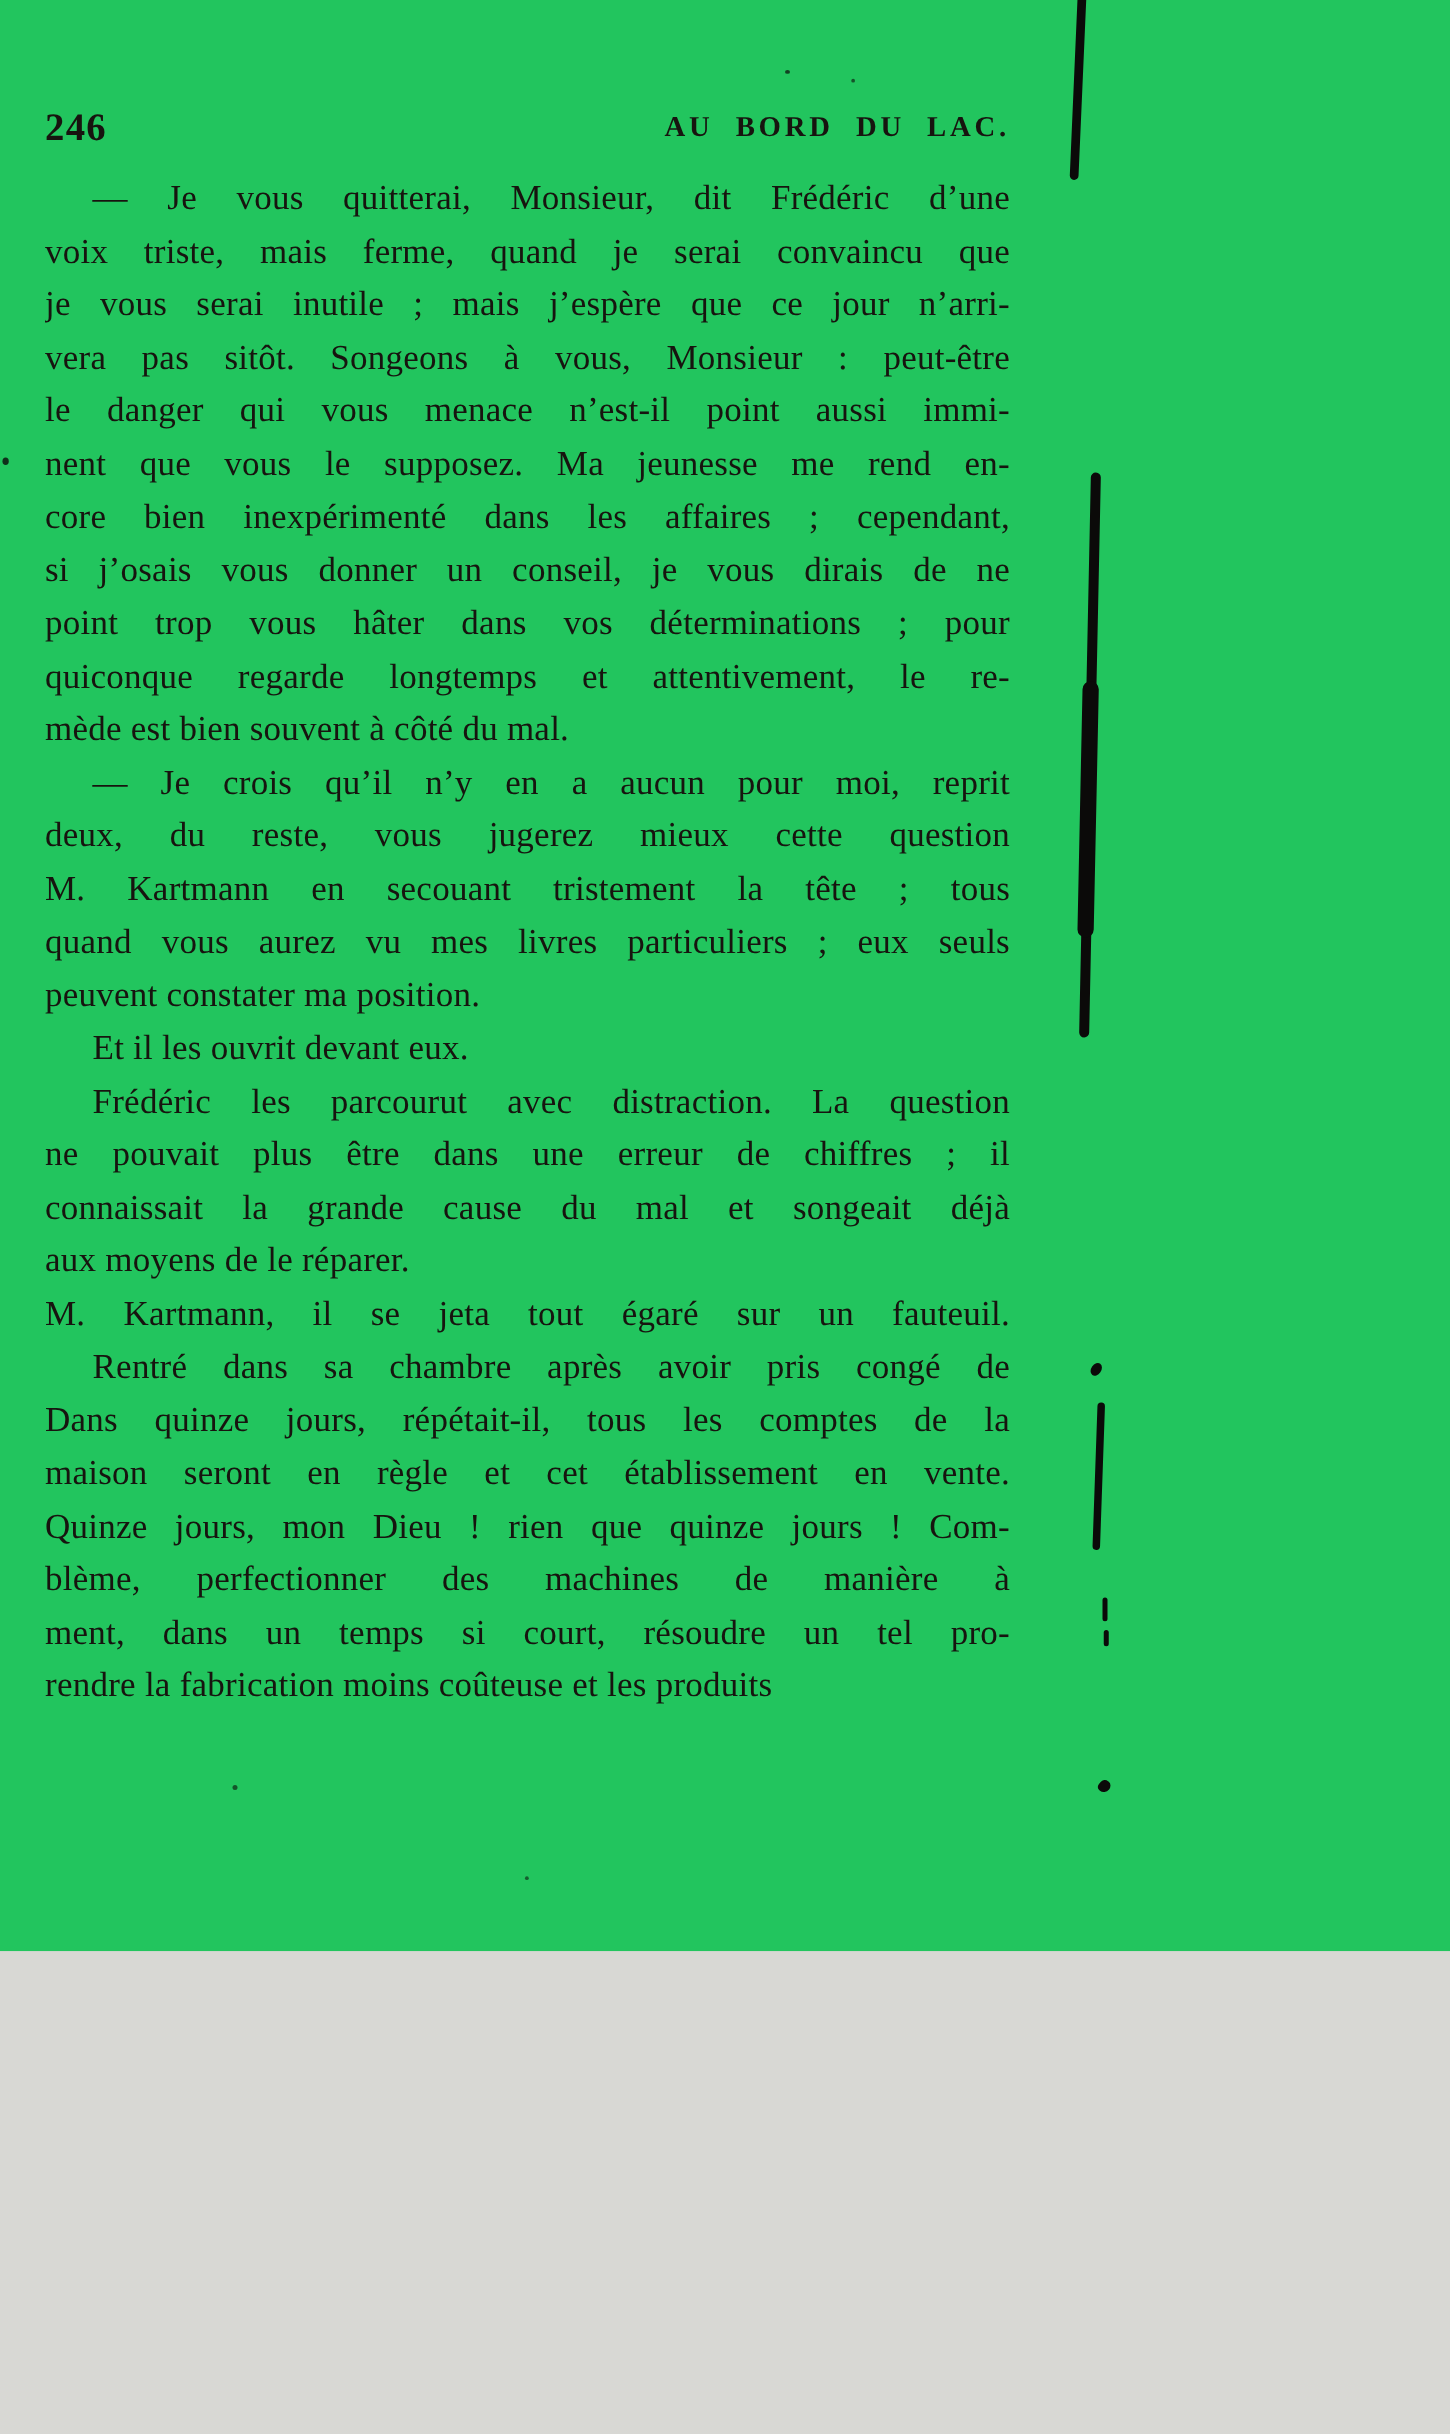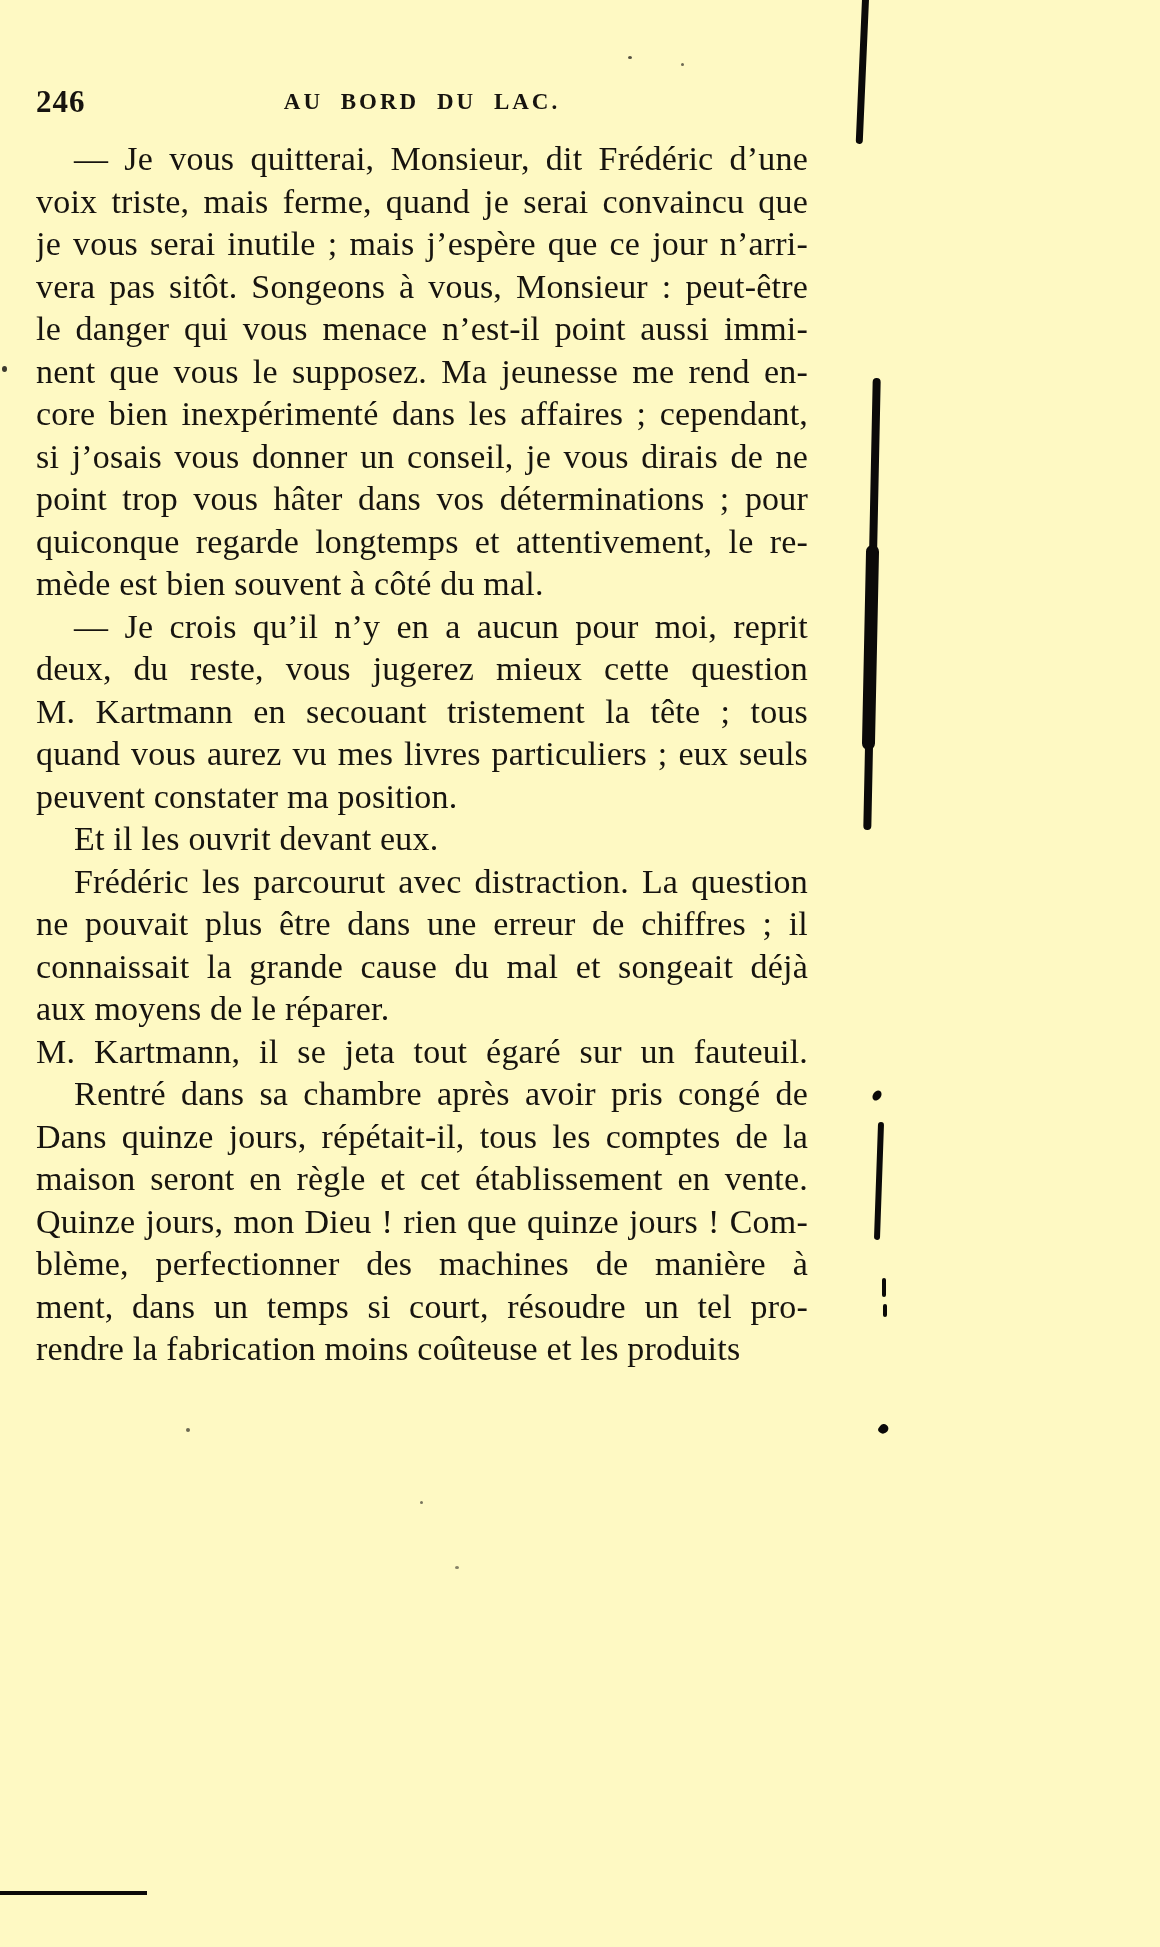--- a/index.html
+++ b/index.html
@@ -1,21 +1,21 @@
 <!DOCTYPE html>
 <html><head>
 <meta charset="utf-8">
 <style>
   html, body { margin: 0; padding: 0; background: #d8d8d4; }
   .page {
     position: relative;
     width: 1160px;
-    height: 1947px;
+    height: 1561px;
     margin: 0 auto;
-    background: #fef9c3;
+    background: #22c55e;
     overflow: hidden;
     font-family: "Liberation Serif", "DejaVu Serif", serif;
     color: #17140f;
   }
   .header {
     position: absolute;
     left: 36px;
     top: 84px;
     width: 772px;
     height: 40px;
@@ -23,33 +23,33 @@
   .pageno {
     position: absolute;
     left: 0;
     top: 0;
     font-size: 31px;
     font-weight: 700;
     letter-spacing: 1px;
   }
   .running-title {
     display: block;
-    text-align: center;
+    text-align: right;
     padding-top: 5px;
     font-size: 23px;
     font-weight: 700;
     letter-spacing: 3px;
     word-spacing: 9px;
   }
   .text-block {
     position: absolute;
     left: 36px;
     top: 138px;
     width: 772px;
-    font-size: 34px;
+    font-size: 28px;
     line-height: 42.5px;
     letter-spacing: 0.2px;
   }
   .tline {
     height: 42.5px;
     text-align: justify;
     text-align-last: justify;
     white-space: normal;
     overflow: hidden;
   }

